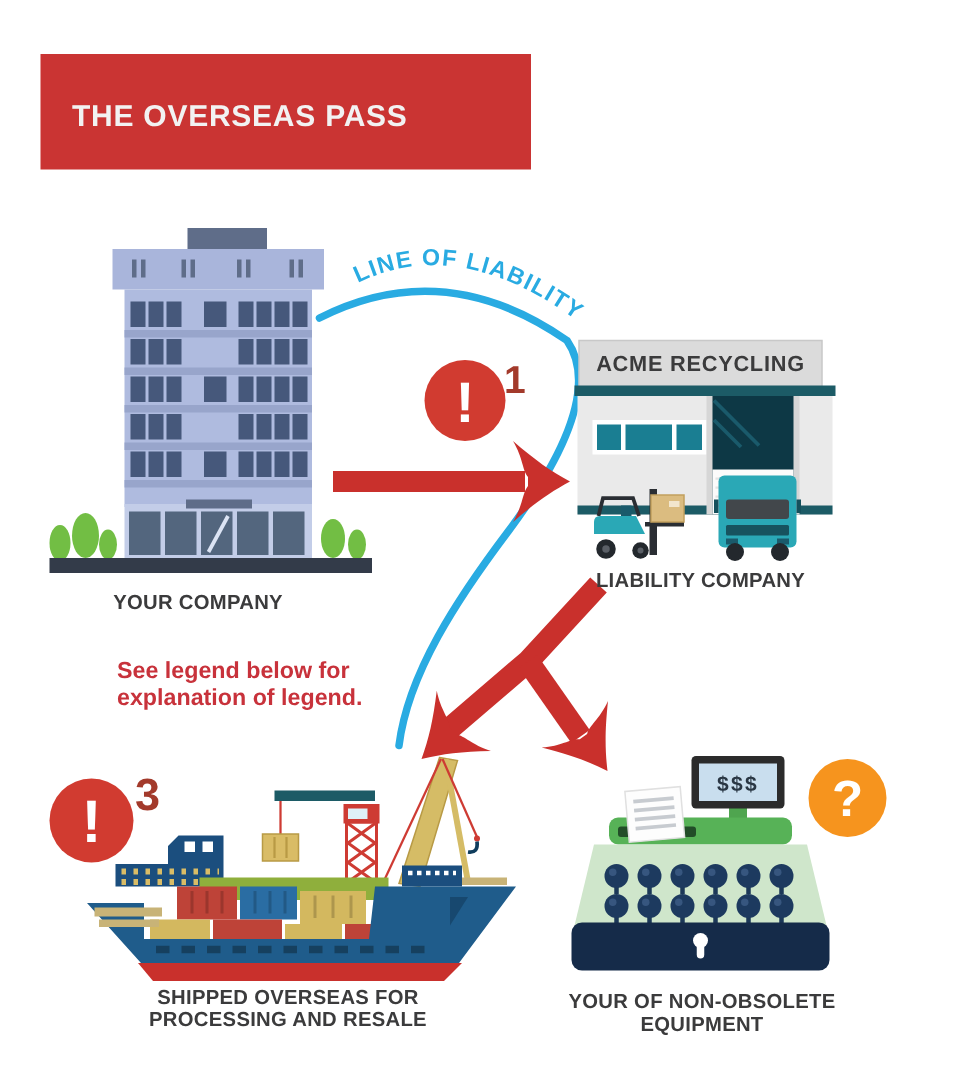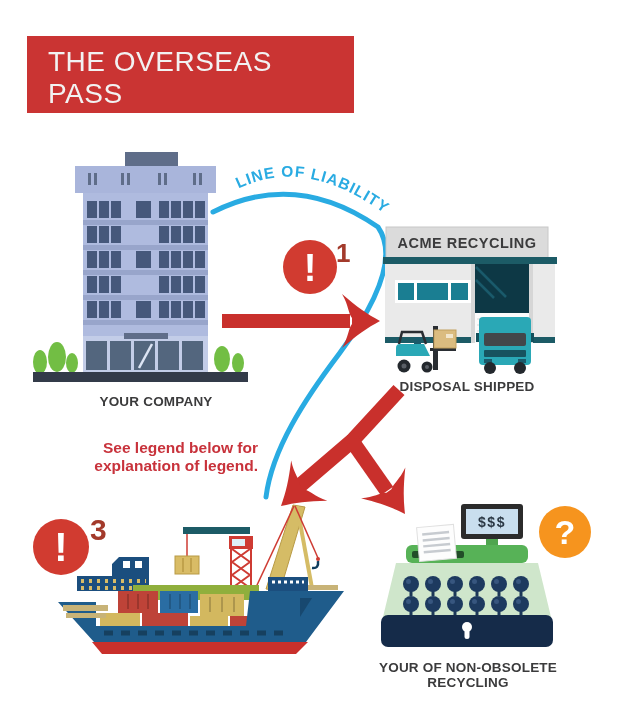--- a/index.html
+++ b/index.html
@@ -1,26 +1,26 @@
 <!DOCTYPE html>
 <html><head>
 <meta charset="utf-8">
 <style>
   html,body{margin:0;padding:0;background:#fff}
   .canvas{position:relative;width:635px;height:724px;background:#ffffff;
           font-family:"Liberation Sans",sans-serif;overflow:hidden}
   .banner{position:absolute;left:27px;top:36px;width:327px;height:77px;
           background:#CA3433;display:flex;align-items:center}
-  .banner h1{margin:7px 0 0 21px;font-size:28px;font-weight:400;letter-spacing:.5px;color:#F2F2F2}
+  .banner h1{margin:7px 0 0 21px;font-size:20px;font-weight:700;letter-spacing:.5px;color:#F2F2F2}
   svg.scene{position:absolute;left:0;top:0}
   .caption{position:absolute;font-size:13.5px;font-weight:700;color:#3B3B3C;
            text-align:center;line-height:15px;letter-spacing:.2px}
   .caption span{display:block}
   .legend-note{position:absolute;left:78px;top:439px;width:180px;font-size:15.5px;
-           font-weight:700;color:#C8323B;line-height:17.5px;text-align:right}
+           font-weight:700;color:#C8323B;line-height:17.5px;text-align:left}
   .legend-note span{display:block}
   
   .sign-text{font-family:"Liberation Sans",sans-serif;font-weight:700;font-size:14.5px;
              fill:#3B3B3C;letter-spacing:.5px;text-anchor:middle}
   .curve-text{font-family:"Liberation Sans",sans-serif;font-weight:700;font-size:15.5px;
              fill:#29ABE2;letter-spacing:1px}
   .excl{font-family:"Liberation Sans",sans-serif;font-weight:700;font-size:38px;
              fill:#FFFFFF;text-anchor:middle}
   .excl.big{font-size:40px}
   .supnum{font-family:"Liberation Sans",sans-serif;font-weight:700;font-size:26px;fill:#A33A2B}
@@ -272,32 +272,36 @@
       <circle cx="61" cy="547" r="28" fill="#D13B30"></circle>
       <text x="61" y="561" class="excl big">!</text>
       <text x="90" y="540" class="supnum big">3</text>
     </g>
     <g>
       <circle cx="565" cy="532" r="26" fill="#F6941E"></circle>
       <text x="565" y="544" class="qmark">?</text>
     </g>
   </svg>
 
-  <div class="caption" style="left:56px;top:394px;width:200px">
+  <div class="caption" style="left:32px;top:394px;width:200px">
     <span>YOUR COMPANY</span>
   </div>
 
   <div class="caption" style="left:372px;top:379px;width:190px">
-    <span>DISPOSAL SHIPPED</span>
+    <span>LIABILITY COMPANY</span>
   </div>
 
   <div class="legend-note">
     <span>See legend below for</span>
     <span>explanation of legend.</span>
   </div>
 
+  <div class="caption" style="left:57px;top:657px;width:270px">
+    <span>SHIPPED OVERSEAS FOR</span>
+    <span>PROCESSING AND RESALE</span>
+  </div>
 
   <div class="caption" style="left:356px;top:660px;width:224px">
     <span>YOUR OF NON-OBSOLETE</span>
-    <span>RECYCLING</span>
+    <span>EQUIPMENT</span>
   </div>
 
 </div>
 
 </body></html>

